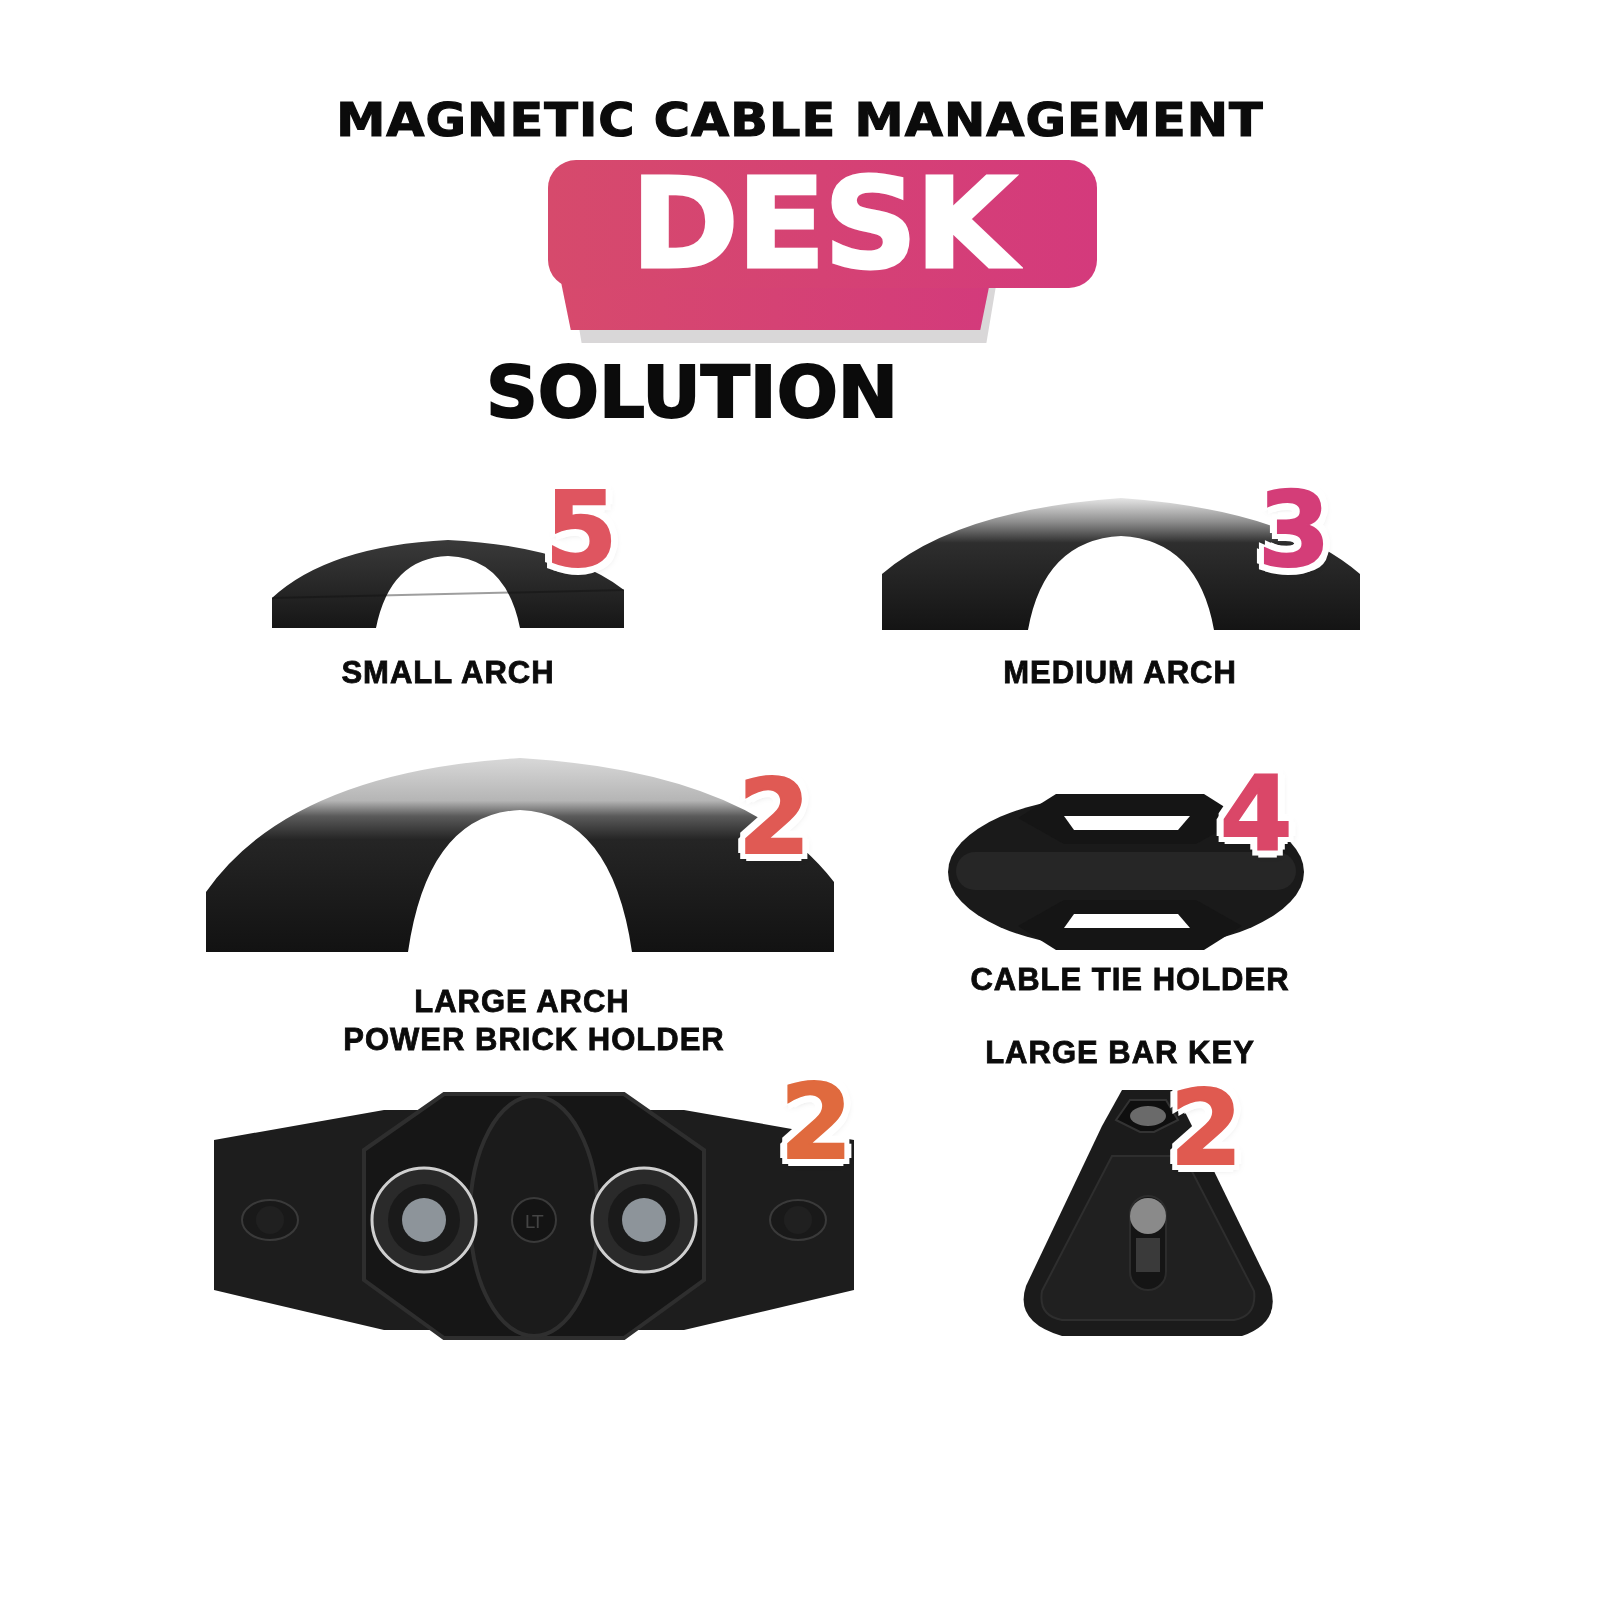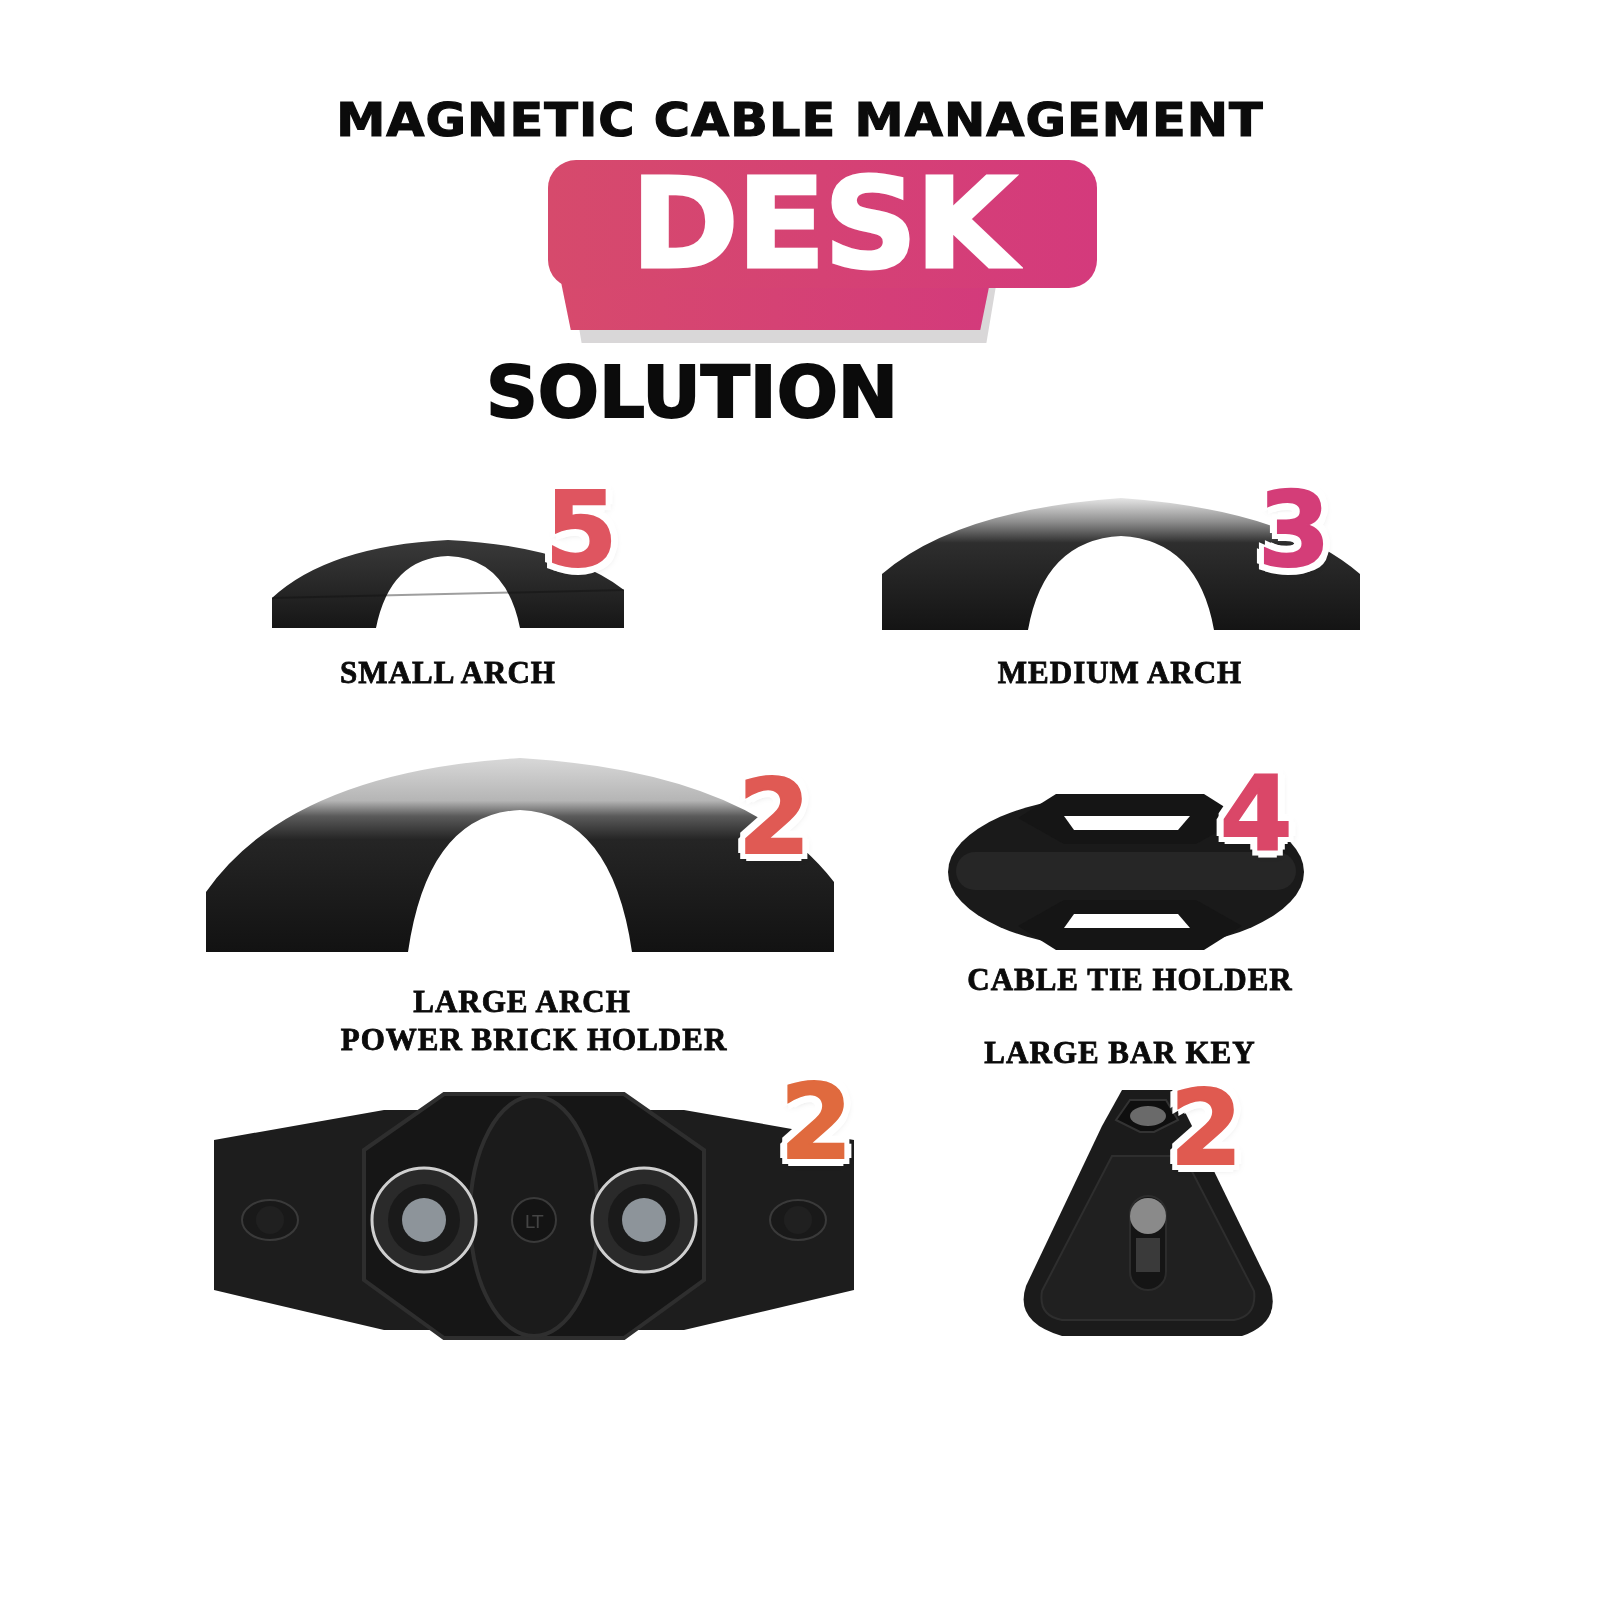--- a/index.html
+++ b/index.html
@@ -38,21 +38,21 @@
     }
 
     .solution {
       position: absolute; left: 0; width: 1384px; top: 350px;
       text-align: center; font-weight: 900; font-size: 72px;
       font-family: "DejaVu Sans", sans-serif; -webkit-text-stroke: 2px #0b0b0b;
     }
 
     .item { position: absolute; }
     .item-label {
-      position: absolute; font-family: Liberation Serif, serif; font-weight: 900;
+      position: absolute; font-family: Liberation Sans, sans-serif; font-weight: 900;
       font-size: 31px; letter-spacing: 1px; white-space: nowrap; -webkit-text-stroke: 0.8px #0b0b0b;
       text-align: center; transform: translateX(-50%);
     }
     .badge {
       position: absolute; font-family: "DejaVu Sans", sans-serif; font-weight: 900;
       font-size: 104px; line-height: 1; letter-spacing: -2px;
       padding: 0 10px;
       -webkit-text-stroke: 2px currentColor;
       text-shadow:
         0 0 0 #fff, 5px 0 0 #fff, -5px 0 0 #fff, 0 5px 0 #fff, 0 -5px 0 #fff,

